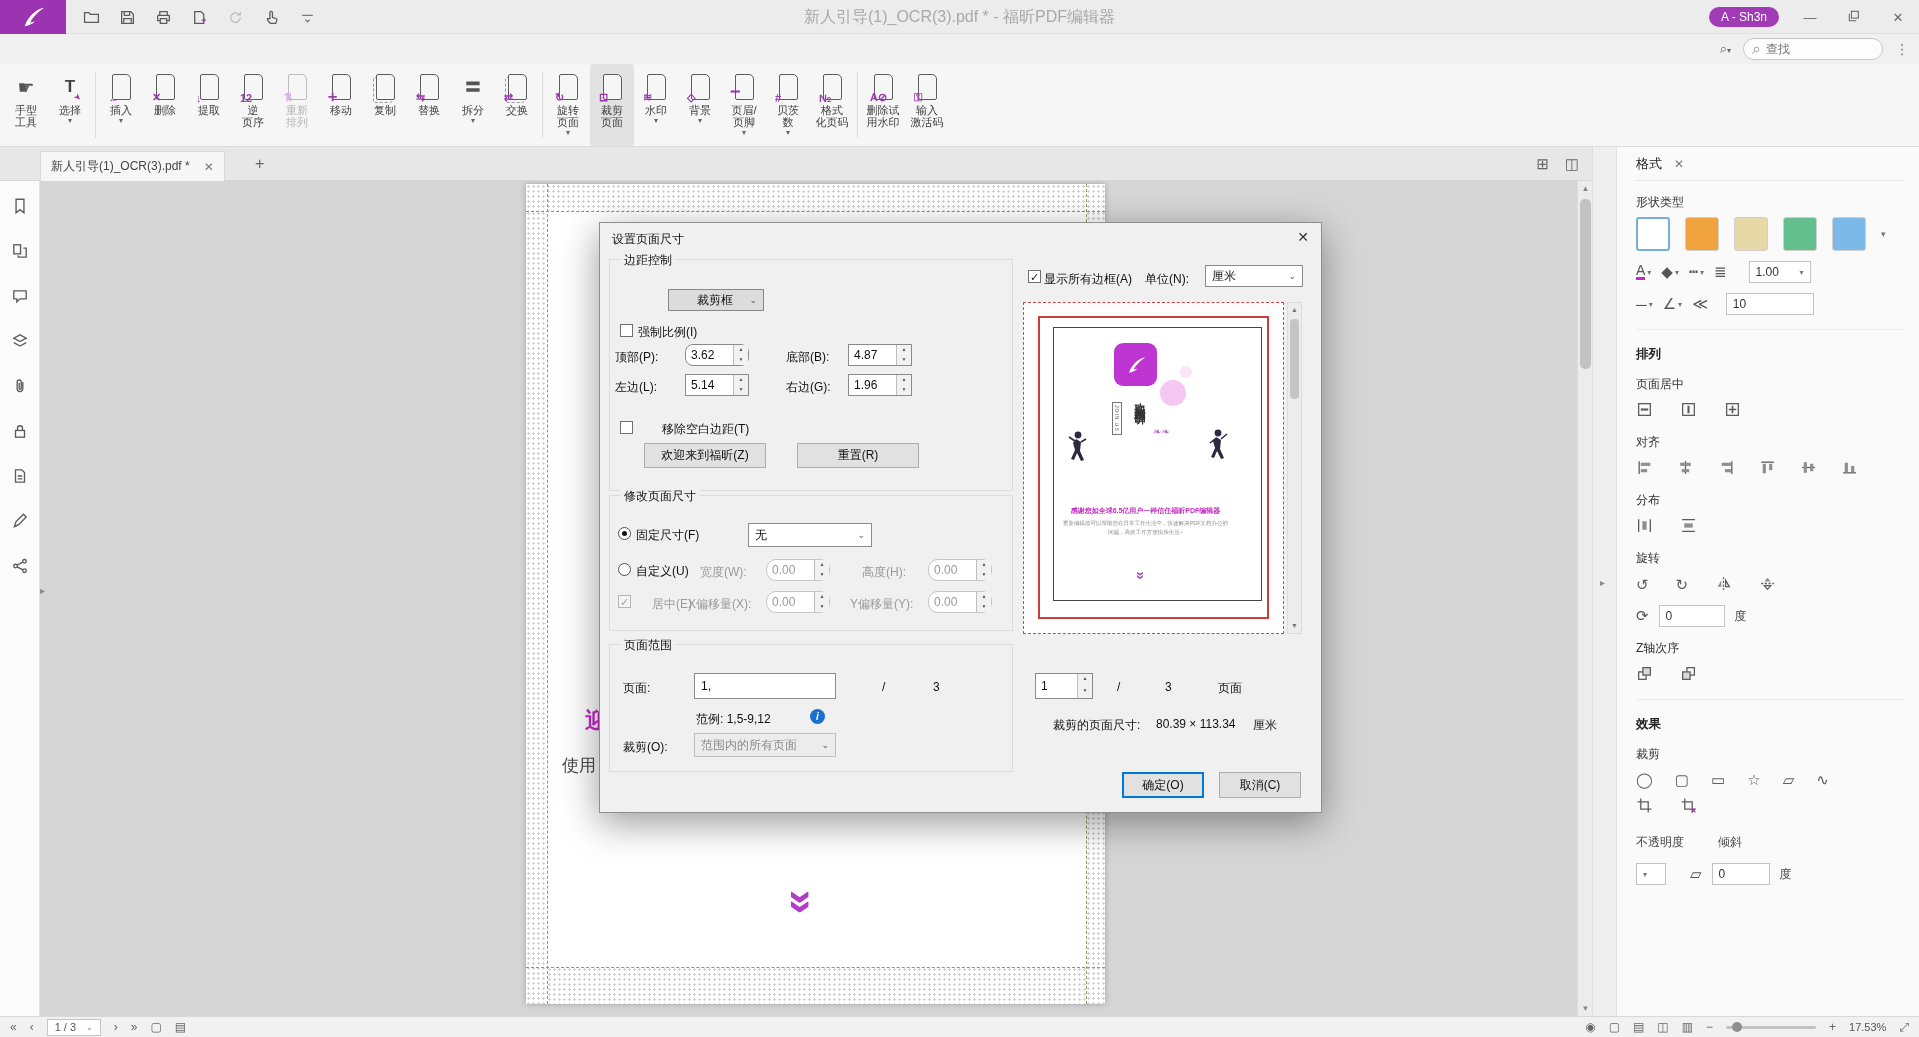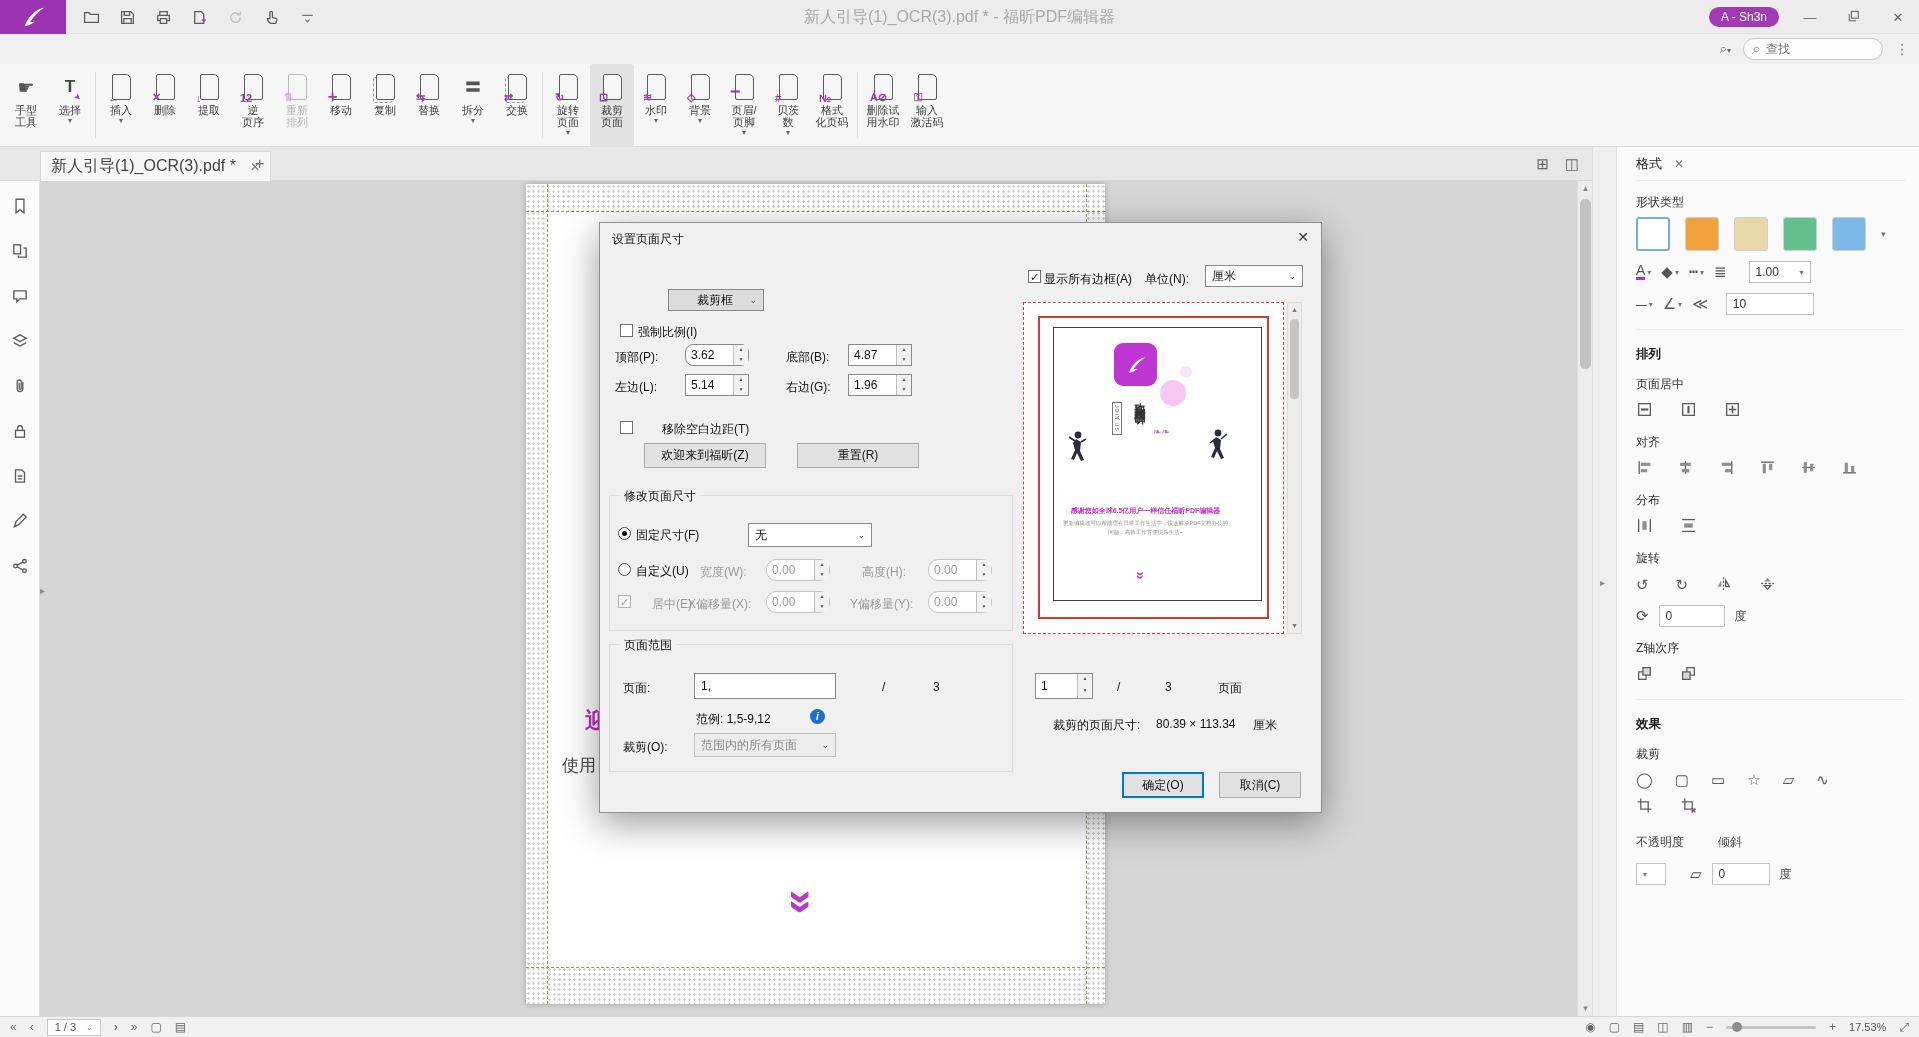--- a/index.html
+++ b/index.html
@@ -44,21 +44,21 @@
   .ric .gl { position:absolute; left:0; bottom:-2px; z-index:2; font-size:11px; font-weight:bold; color:#9b3bb0; }
   .ric.v-plain { display:flex; align-items:center; justify-content:center; font-size:19px; color:#555; }
   .ric.v-plain .gl { position:static; font-size:19px; color:#555; font-weight:normal; }
   .ric.v-select .gl { position:static; font-size:17px; color:#444; font-weight:bold; }
   .ric.v-select { display:flex; align-items:center; justify-content:center; }
   .ric.v-select::after { content:"➤"; position:absolute; right:1px; bottom:0; font-size:9px; color:#a43bb5; transform:rotate(45deg); }
 
   
   #tabbar { position:absolute; left:0; top:147px; width:100%; height:34px; background:#e7e7e7; border-bottom:1px solid #d6d6d6; }
   #doctab { position:absolute; left:40px; top:4px; height:30px; background:#f6f6f6; border:1px solid #d9d9d9; border-bottom:none; display:flex; align-items:center; padding:0 10px; gap:14px; }
-  #doctab .tlabel { font-size:16px; color:#444; }
+  #doctab .tlabel { font-size:12px; color:#444; }
   #doctab .tclose { color:#777; font-size:12px; }
   #newtab { position:absolute; left:255px; top:8px; font-size:16px; color:#666; }
   #tabbar-right { position:absolute; right:340px; top:8px; display:flex; gap:16px; color:#666; font-size:15px; }
 
   
   #sidebar { position:absolute; left:0; top:181px; width:40px; bottom:21px; background:#fbfbfb; border-right:1px solid #e2e2e2; }
   #side-icons { display:flex; flex-direction:column; align-items:center; padding-top:16px; gap:23px; }
   .sico svg { width:18px; height:18px; }
 
   
@@ -637,20 +637,23 @@
       <span class="sbico">+</span>
       <span>17.53%</span>
       <span class="sbico">⤢</span>
     </div>
   </div>
 
   <div id="dialog">
     <span id="dlg-title">设置页面尺寸</span>
     <span id="dlg-close">✕</span>
 
+    <div class="grp" style="left:9px;top:36px;width:404px;height:232px;">
+      <span class="leg">边距控制</span>
+    </div>
     <div class="sel gray" style="left:68px;top:66px;width:96px;height:22px;padding-left:28px;">
       <span>裁剪框</span>
         <span class="chev">⌄</span>
     </div>
     <span class="cbx" style="left:20px;top:101px;"></span>
     <span class="dlbl" style="left:38px;top:101px;">强制比例(I)</span>
     <span class="dlbl" style="left:15px;top:126px;">顶部(P):</span>
     <div class="spin" style="left:85px;top:121px;width:64px;height:22px;border-radius:8px;">
       <span class="val">3.62</span>
         <span class="ud">

